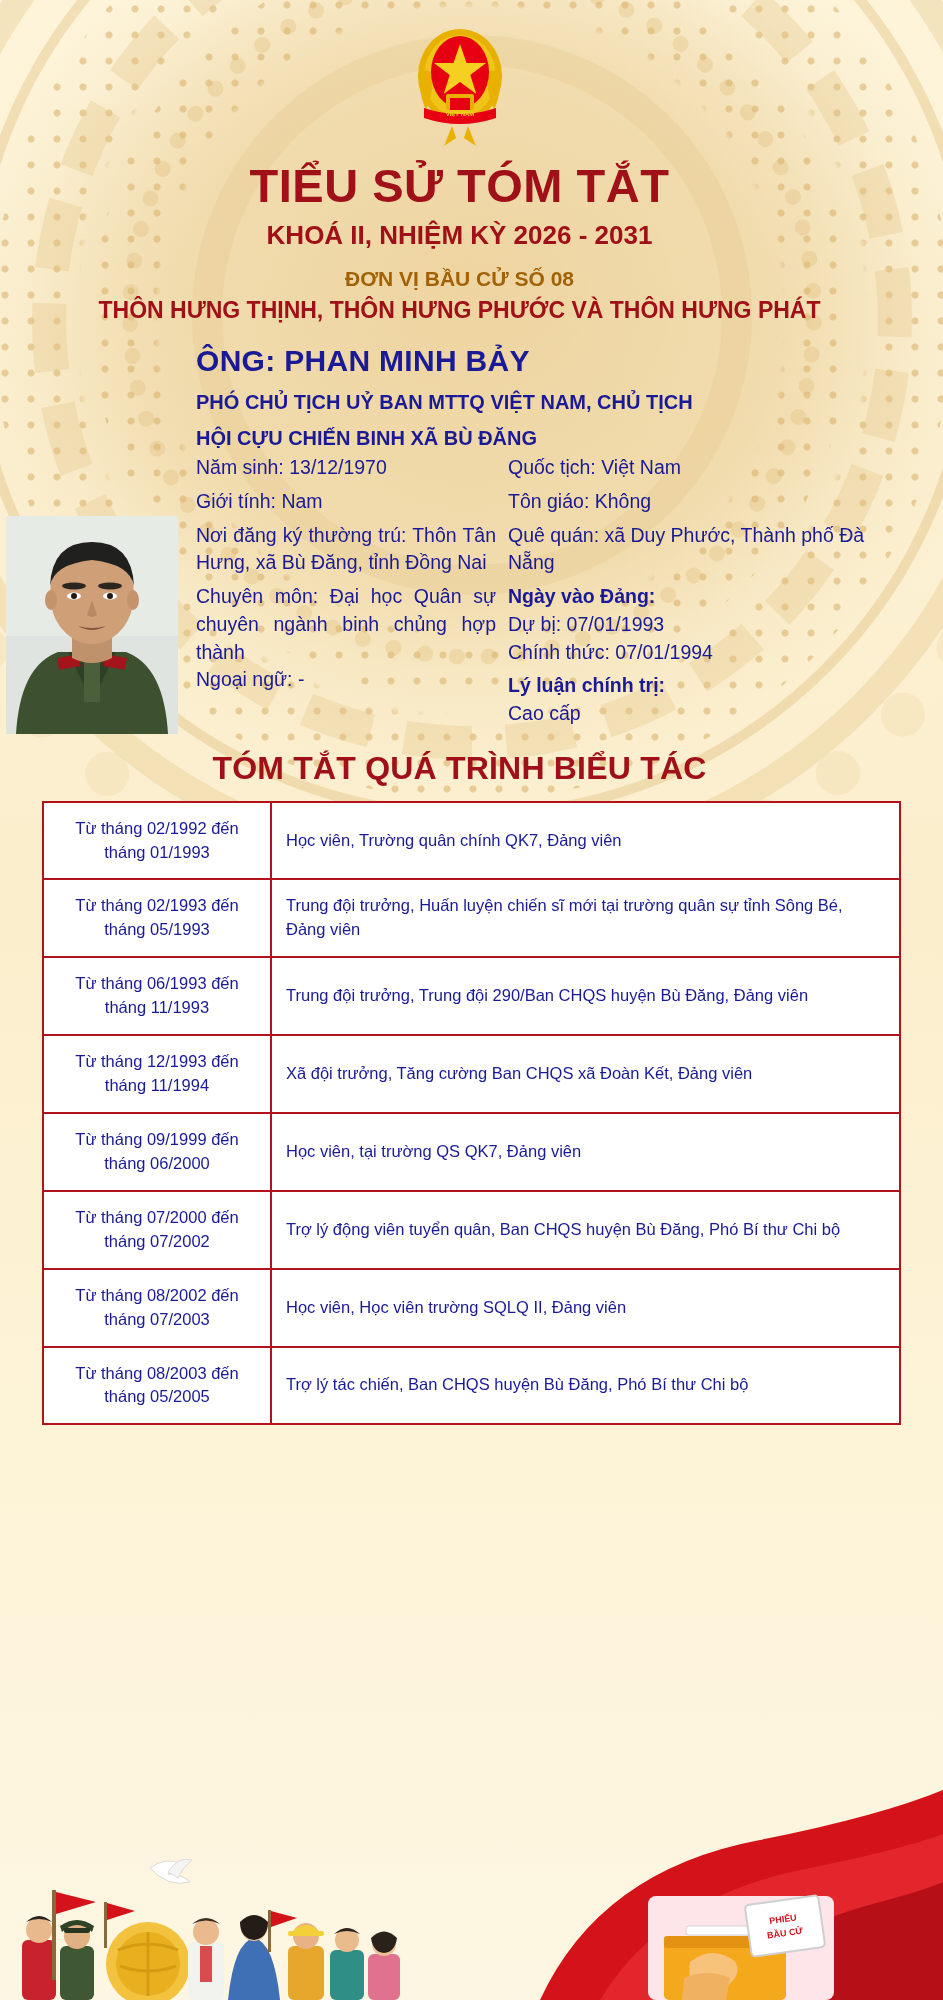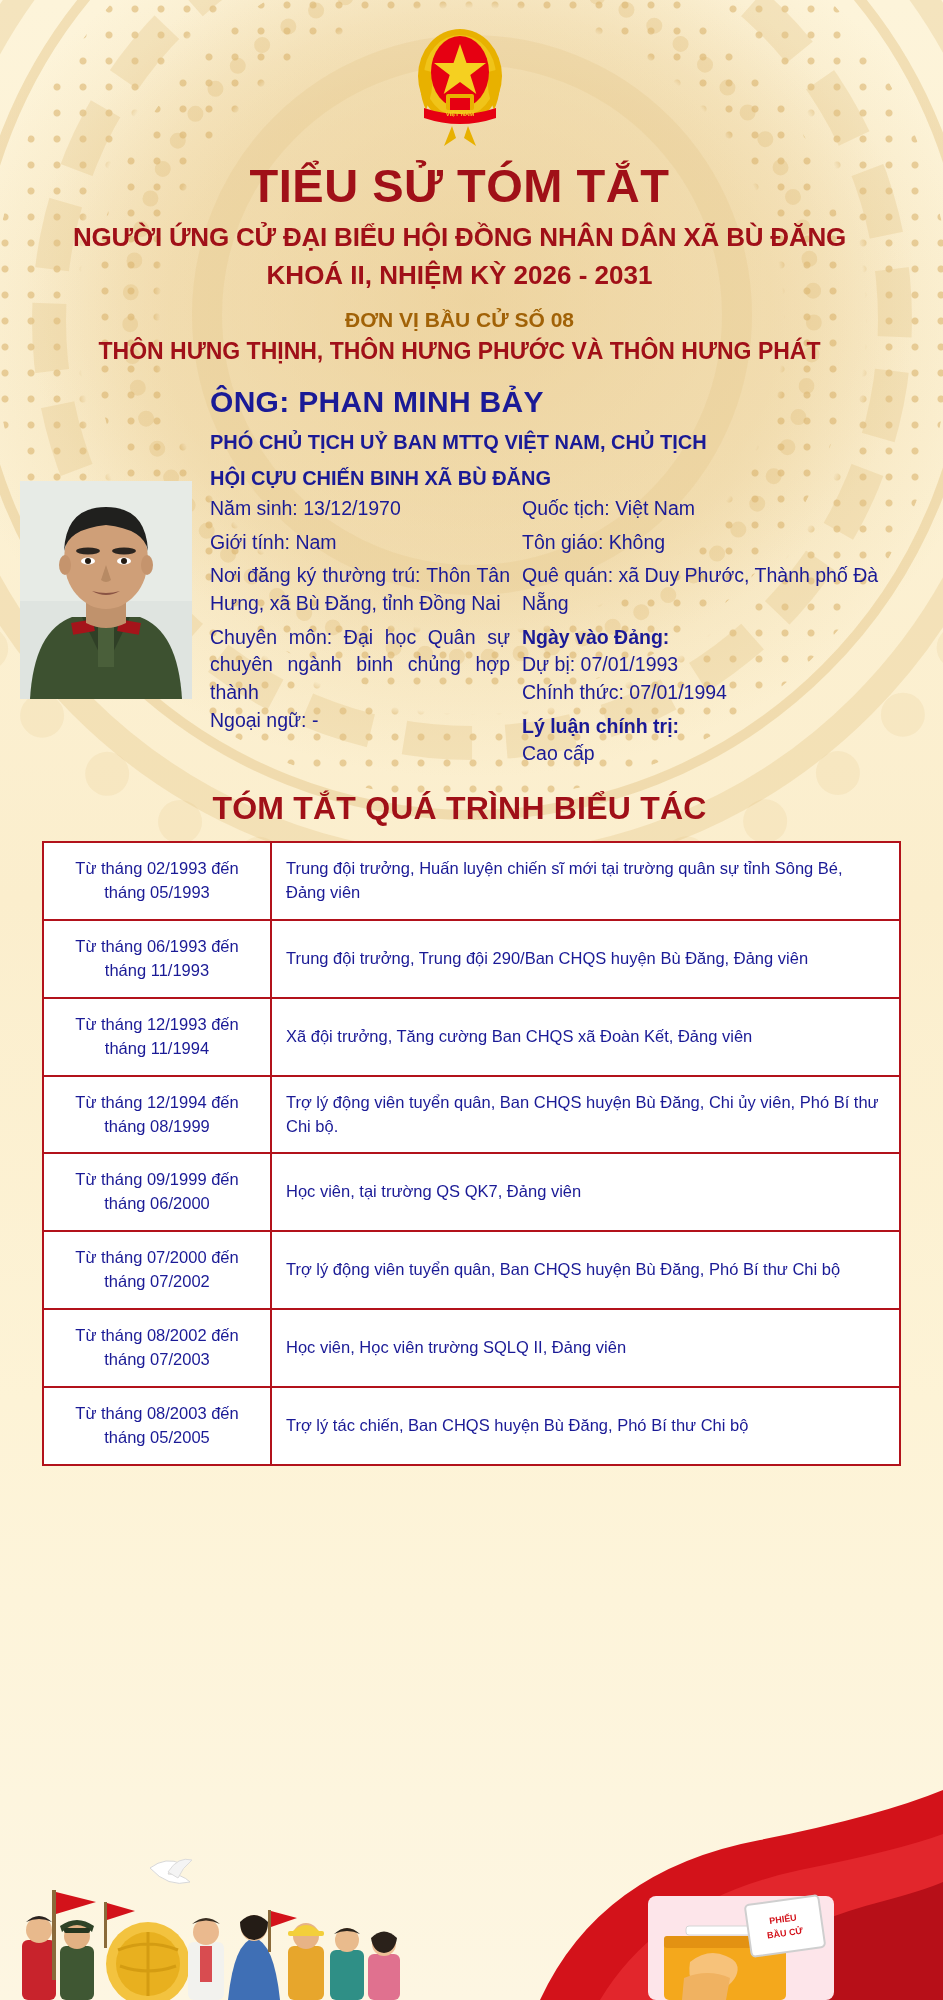--- a/index.html
+++ b/index.html
@@ -99,22 +99,22 @@
     font-size: 23px;
     font-weight: bold;
     color: #a01018;
     margin-top: 4px;
     line-height: 1.3;
   }
 
   
   .candidate {
     display: flex;
-    padding: 18px 22px 0 16px;
-    align-items: center;
+    padding: 18px 22px 0 2px;
+    align-items: flex-end;
   }
   .photo {
     width: 172px;
     height: 218px;
     flex: 0 0 172px;
     margin-top: 22px;
     margin-left: 4px;
     position: relative;
     overflow: hidden;
     background: #cfd8d4;
@@ -227,21 +227,20 @@
 
       <path d="M20 86 Q56 98 92 86 L92 96 Q56 108 20 96 Z" fill="#e60012"></path>
       <path d="M48 104 L40 124 L52 116 Z" fill="#e8b100"></path>
       <path d="M64 104 L72 124 L60 116 Z" fill="#e8b100"></path>
       <text x="56" y="94" font-size="6" fill="#f5d020" text-anchor="middle" font-family="Liberation Sans, sans-serif" font-weight="bold">VIỆT NAM</text>
     </svg>
   </div>
 
   <div class="title-block">
     <div class="main-title">TIỂU SỬ TÓM TẮT</div>
-    <div class="sub-title-1">NGƯỜI ỨNG CỬ ĐẠI BIỂU HỘI ĐỒNG NHÂN DÂN XÃ BÙ ĐĂNG</div>
     <div class="sub-title-2">KHOÁ II, NHIỆM KỲ 2026 - 2031</div>
     <div class="unit-line">ĐƠN VỊ BẦU CỬ SỐ 08</div>
     <div class="village-line">THÔN HƯNG THỊNH, THÔN HƯNG PHƯỚC VÀ THÔN HƯNG PHÁT</div>
   </div>
 
   <div class="candidate">
 
     <div class="photo">
       <svg viewBox="0 0 172 218" preserveAspectRatio="none">
         <rect width="172" height="218" fill="#dfe4e0"></rect>
@@ -305,34 +304,34 @@
 
       </div>
     </div>
   </div>
 
   <div class="career-title">TÓM TẮT QUÁ TRÌNH BIỂU TÁC</div>
 
   <table class="career-table">
     <tbody>
       <tr>
+        <td class="period">Từ tháng 02/1992 đến tháng 01/1993</td>
+        <td>Học viên, Trường quân chính QK7, Đảng viên</td>
+      </tr>
+      <tr>
         <td class="period">Từ tháng 02/1993 đến tháng 05/1993</td>
         <td>Trung đội trưởng, Huấn luyện chiến sĩ mới tại trường quân sự tỉnh Sông Bé, Đảng viên</td>
       </tr>
       <tr>
         <td class="period">Từ tháng 06/1993 đến tháng 11/1993</td>
         <td>Trung đội trưởng, Trung đội 290/Ban CHQS huyện Bù Đăng, Đảng viên</td>
       </tr>
       <tr>
         <td class="period">Từ tháng 12/1993 đến tháng 11/1994</td>
         <td>Xã đội trưởng, Tăng cường Ban CHQS xã Đoàn Kết, Đảng viên</td>
-      </tr>
-      <tr>
-        <td class="period">Từ tháng 12/1994 đến tháng 08/1999</td>
-        <td>Trợ lý động viên tuyển quân, Ban CHQS huyện Bù Đăng, Chi ủy viên, Phó Bí thư Chi bộ.</td>
       </tr>
       <tr>
         <td class="period">Từ tháng 09/1999 đến tháng 06/2000</td>
         <td>Học viên, tại trường QS QK7, Đảng viên</td>
       </tr>
       <tr>
         <td class="period">Từ tháng 07/2000 đến tháng 07/2002</td>
         <td>Trợ lý động viên tuyển quân, Ban CHQS huyện Bù Đăng, Phó Bí thư Chi bộ</td>
       </tr>
       <tr>

